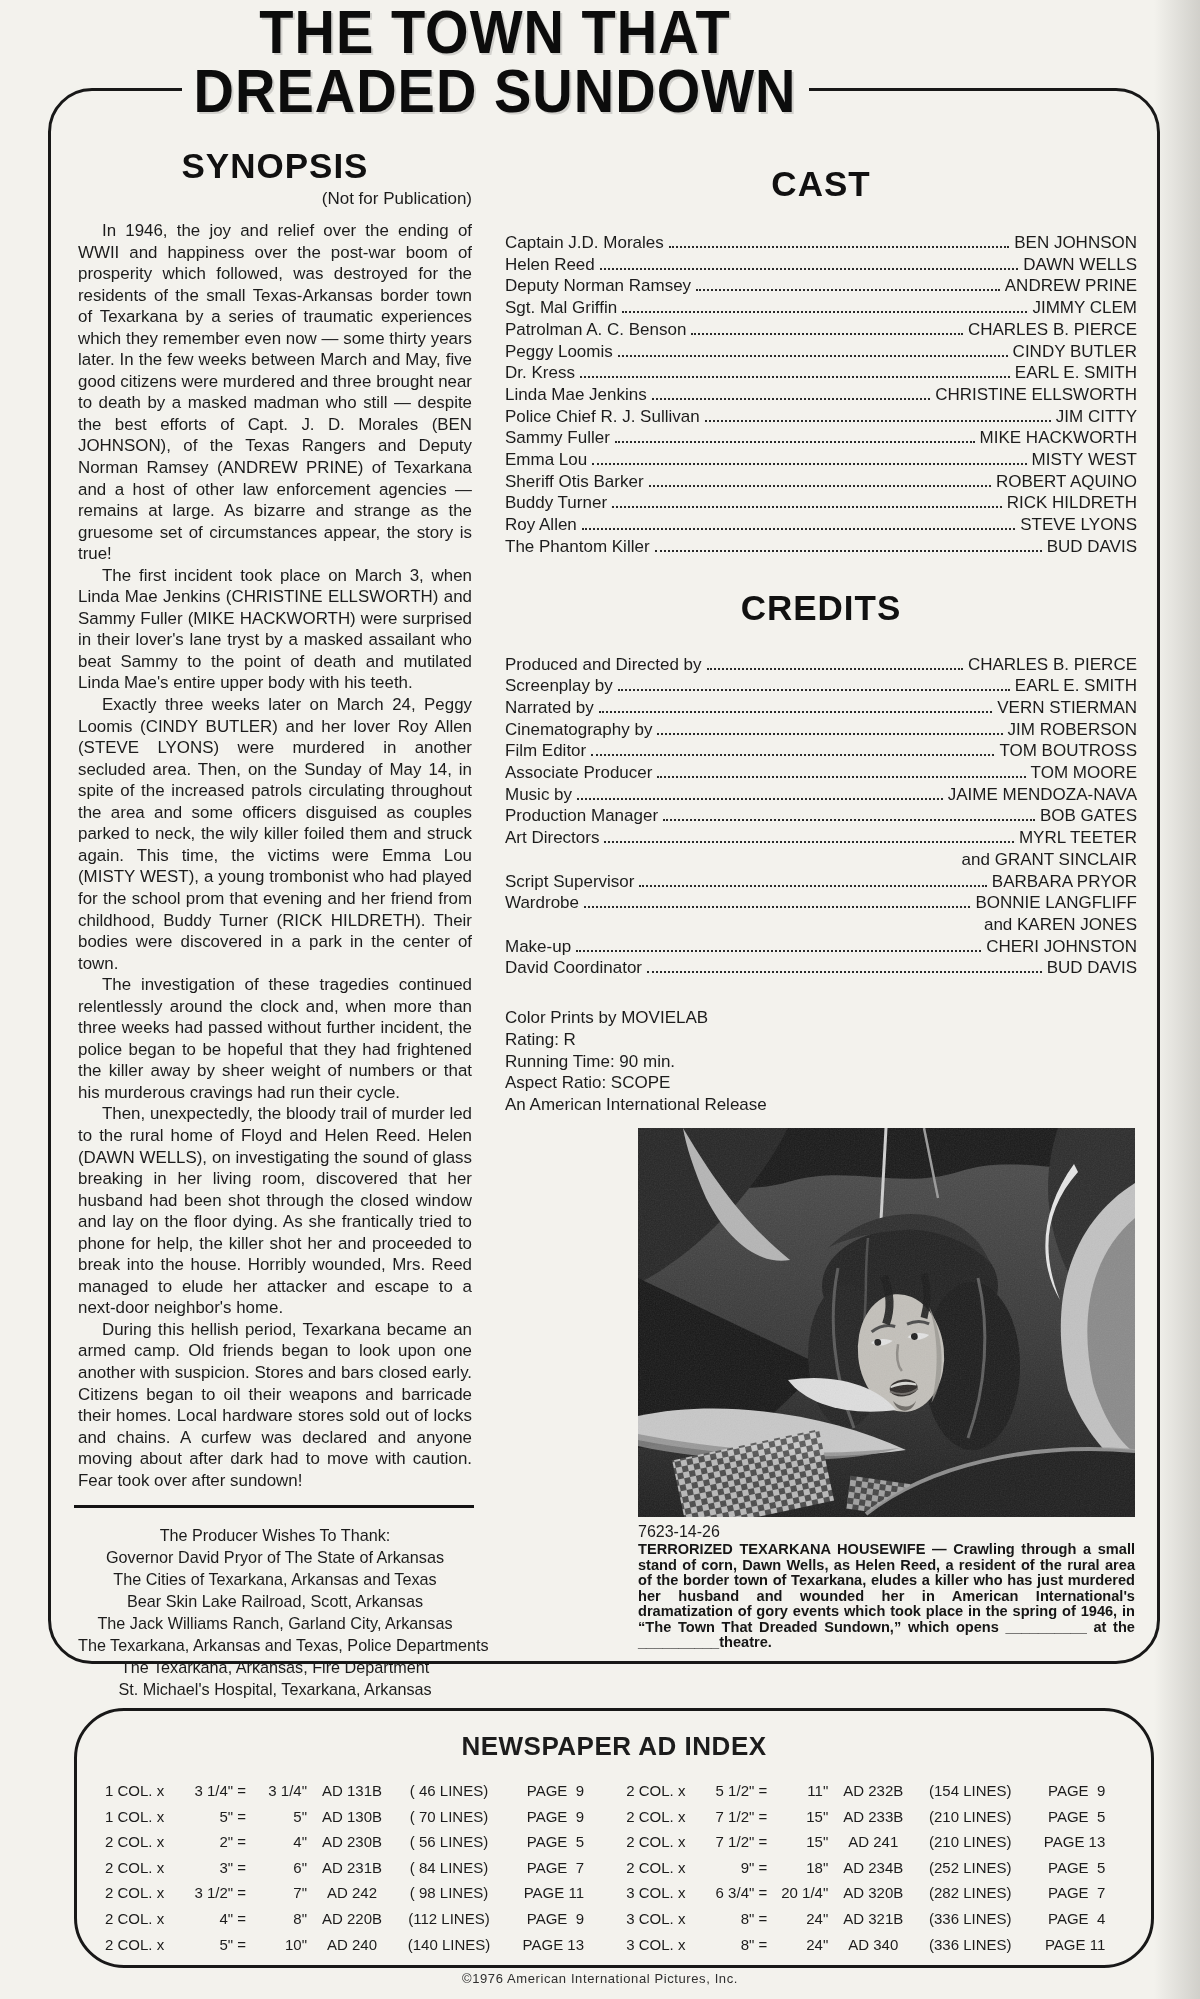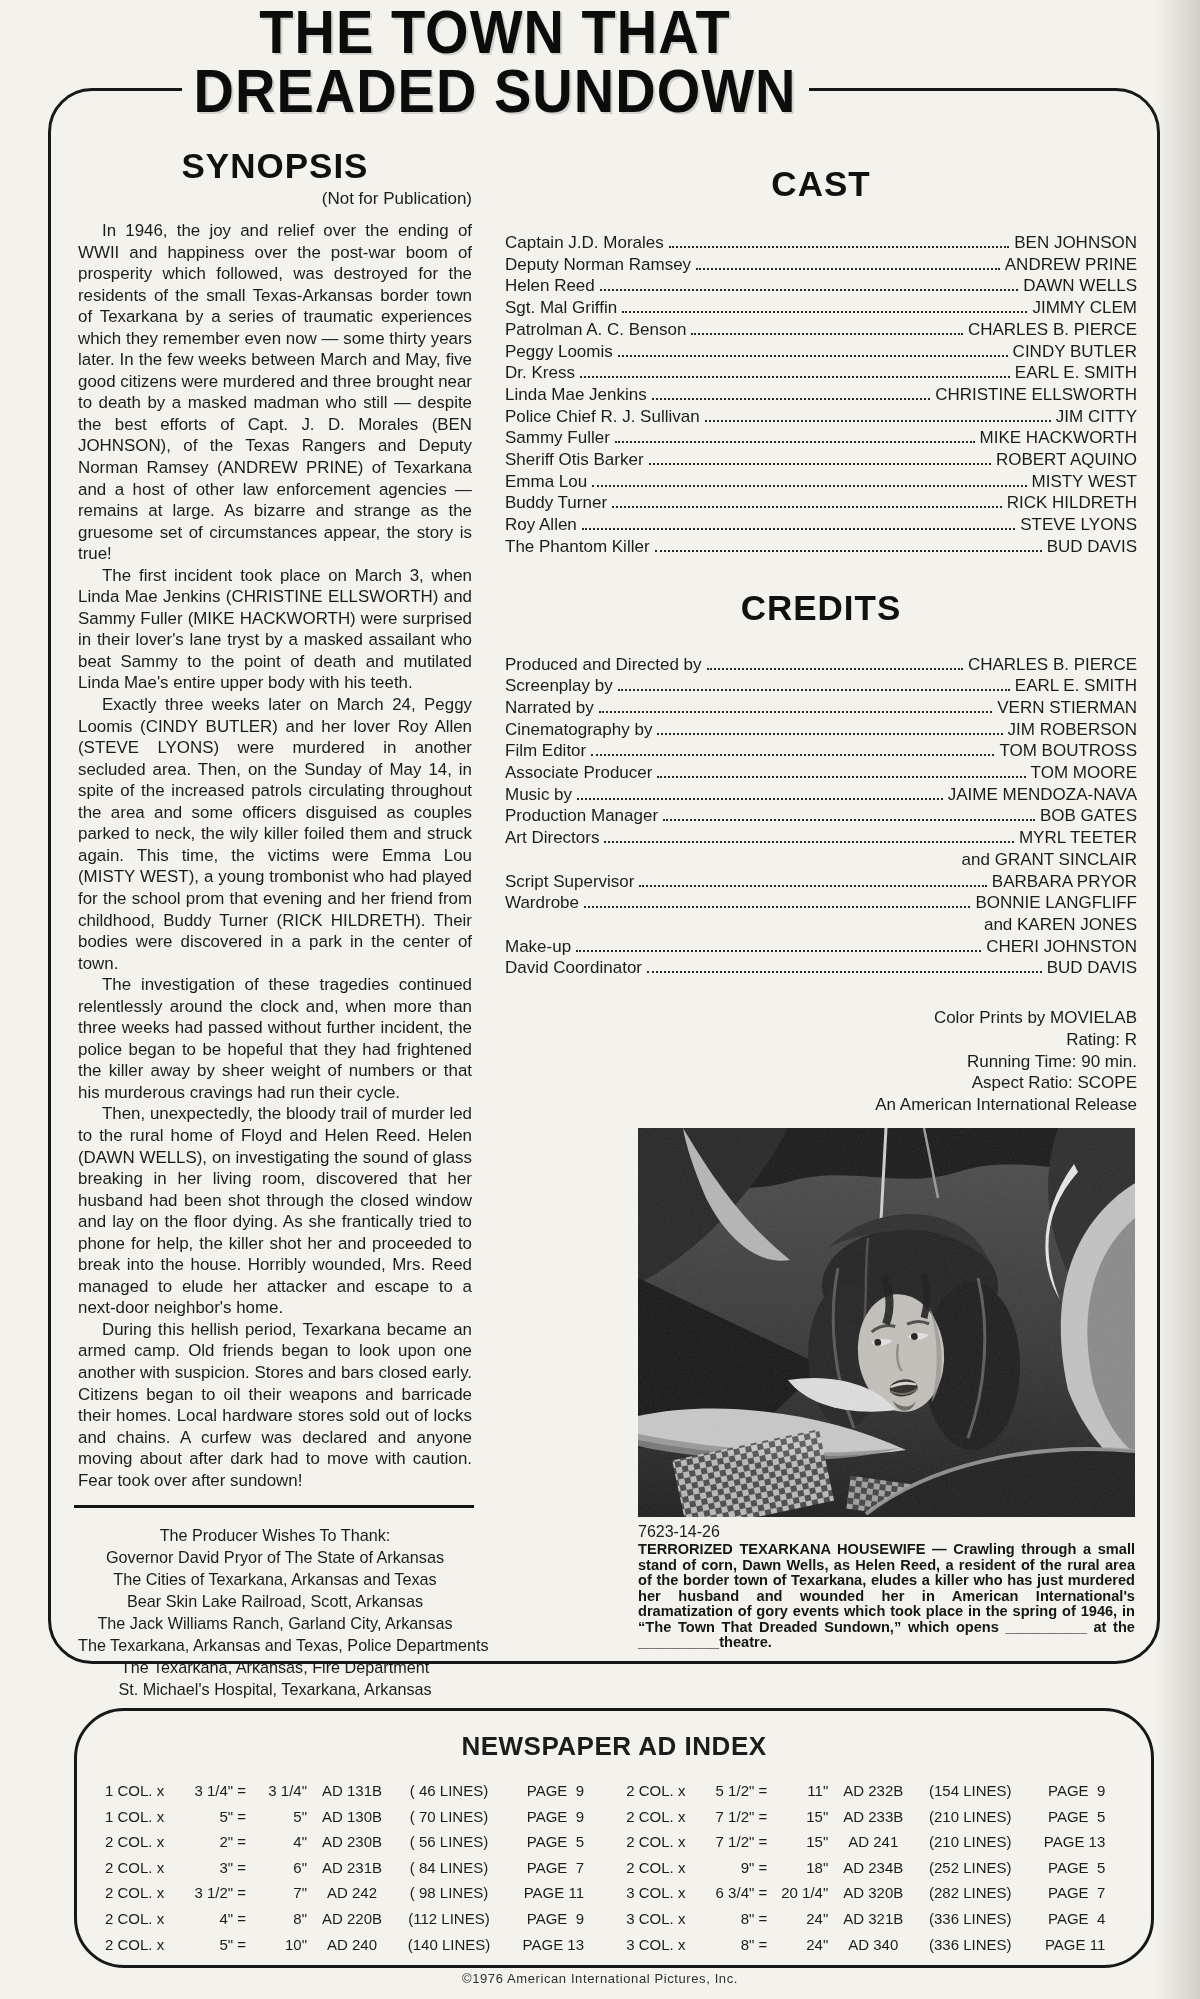--- a/index.html
+++ b/index.html
@@ -42,21 +42,21 @@
   .thanks-line{text-align:center;font-size:16.2px;line-height:22px;white-space:nowrap;}
   
   .right-col{position:absolute;left:505px;top:164px;width:632px;z-index:2;}
   .cast-heading{margin:0 0 28px 0;}
   .credits-heading{margin:30px 0 26px 0;}
   .cr-row{display:flex;align-items:baseline;font-size:17px;line-height:21.7px;}
   .cr-role{white-space:nowrap;}
   .cr-name{white-space:nowrap;}
   .dot-leader{flex:1;border-bottom:2.4px dotted #2a2a2a;margin:0 5px 4px 5px;min-width:24px;}
   .credit-extra{font-size:17px;line-height:21.7px;text-align:right;}
-  .release-block{margin-top:28px;text-align:right;font-size:17px;line-height:21.8px;}
+  .release-block{margin-top:28px;text-align:left;font-size:17px;line-height:21.8px;}
   
   .photo-frame{margin:12px 0 0 133px;width:497px;height:389px;background:#2b2b2b;}
   .photo-frame svg{display:block;}
   .photo-id{margin:6px 0 0 133px;font-size:16px;line-height:18px;}
   .photo-caption{
     margin:1px 0 0 133px;width:497px;
     font-weight:bold;font-size:14.6px;line-height:15.5px;text-align:justify;color:#161616;
   }
   
   .ad-box{
@@ -140,32 +140,32 @@
 
     <div>
 
         <div class="cr-row">
           <span class="cr-role">Captain J.D. Morales</span>
           <span class="dot-leader"></span>
           <span class="cr-name">BEN JOHNSON</span>
         </div>
 
         <div class="cr-row">
+          <span class="cr-role">Helen Reed</span>
+          <span class="dot-leader"></span>
+          <span class="cr-name">DAWN WELLS</span>
+        </div>
+
+        <div class="cr-row">
           <span class="cr-role">Deputy Norman Ramsey</span>
           <span class="dot-leader"></span>
           <span class="cr-name">ANDREW PRINE</span>
         </div>
 
         <div class="cr-row">
-          <span class="cr-role">Helen Reed</span>
-          <span class="dot-leader"></span>
-          <span class="cr-name">DAWN WELLS</span>
-        </div>
-
-        <div class="cr-row">
           <span class="cr-role">Sgt. Mal Griffin</span>
           <span class="dot-leader"></span>
           <span class="cr-name">JIMMY CLEM</span>
         </div>
 
         <div class="cr-row">
           <span class="cr-role">Patrolman A. C. Benson</span>
           <span class="dot-leader"></span>
           <span class="cr-name">CHARLES B. PIERCE</span>
         </div>
@@ -194,29 +194,29 @@
           <span class="cr-name">JIM CITTY</span>
         </div>
 
         <div class="cr-row">
           <span class="cr-role">Sammy Fuller</span>
           <span class="dot-leader"></span>
           <span class="cr-name">MIKE HACKWORTH</span>
         </div>
 
         <div class="cr-row">
+          <span class="cr-role">Emma Lou</span>
+          <span class="dot-leader"></span>
+          <span class="cr-name">MISTY WEST</span>
+        </div>
+
+        <div class="cr-row">
           <span class="cr-role">Sheriff Otis Barker</span>
           <span class="dot-leader"></span>
           <span class="cr-name">ROBERT AQUINO</span>
-        </div>
-
-        <div class="cr-row">
-          <span class="cr-role">Emma Lou</span>
-          <span class="dot-leader"></span>
-          <span class="cr-name">MISTY WEST</span>
         </div>
 
         <div class="cr-row">
           <span class="cr-role">Buddy Turner</span>
           <span class="dot-leader"></span>
           <span class="cr-name">RICK HILDRETH</span>
         </div>
 
         <div class="cr-row">
           <span class="cr-role">Roy Allen</span>

